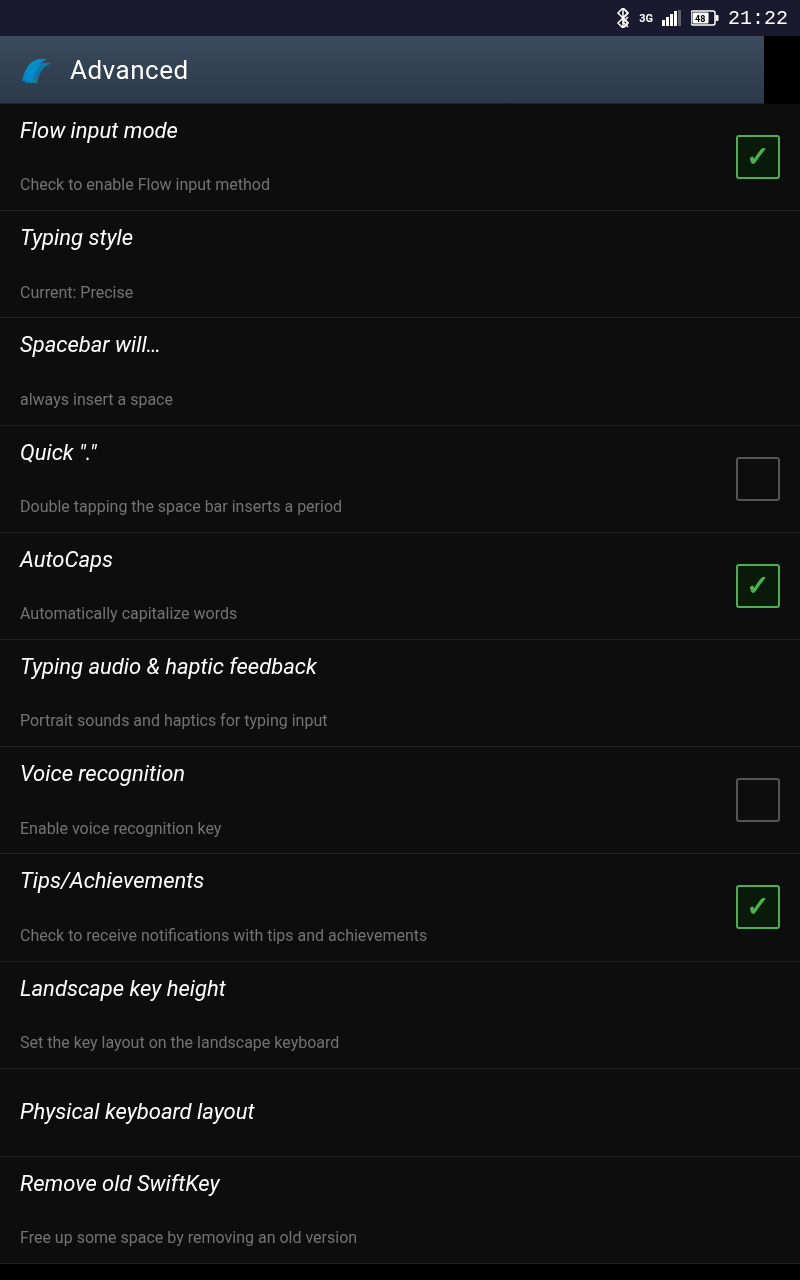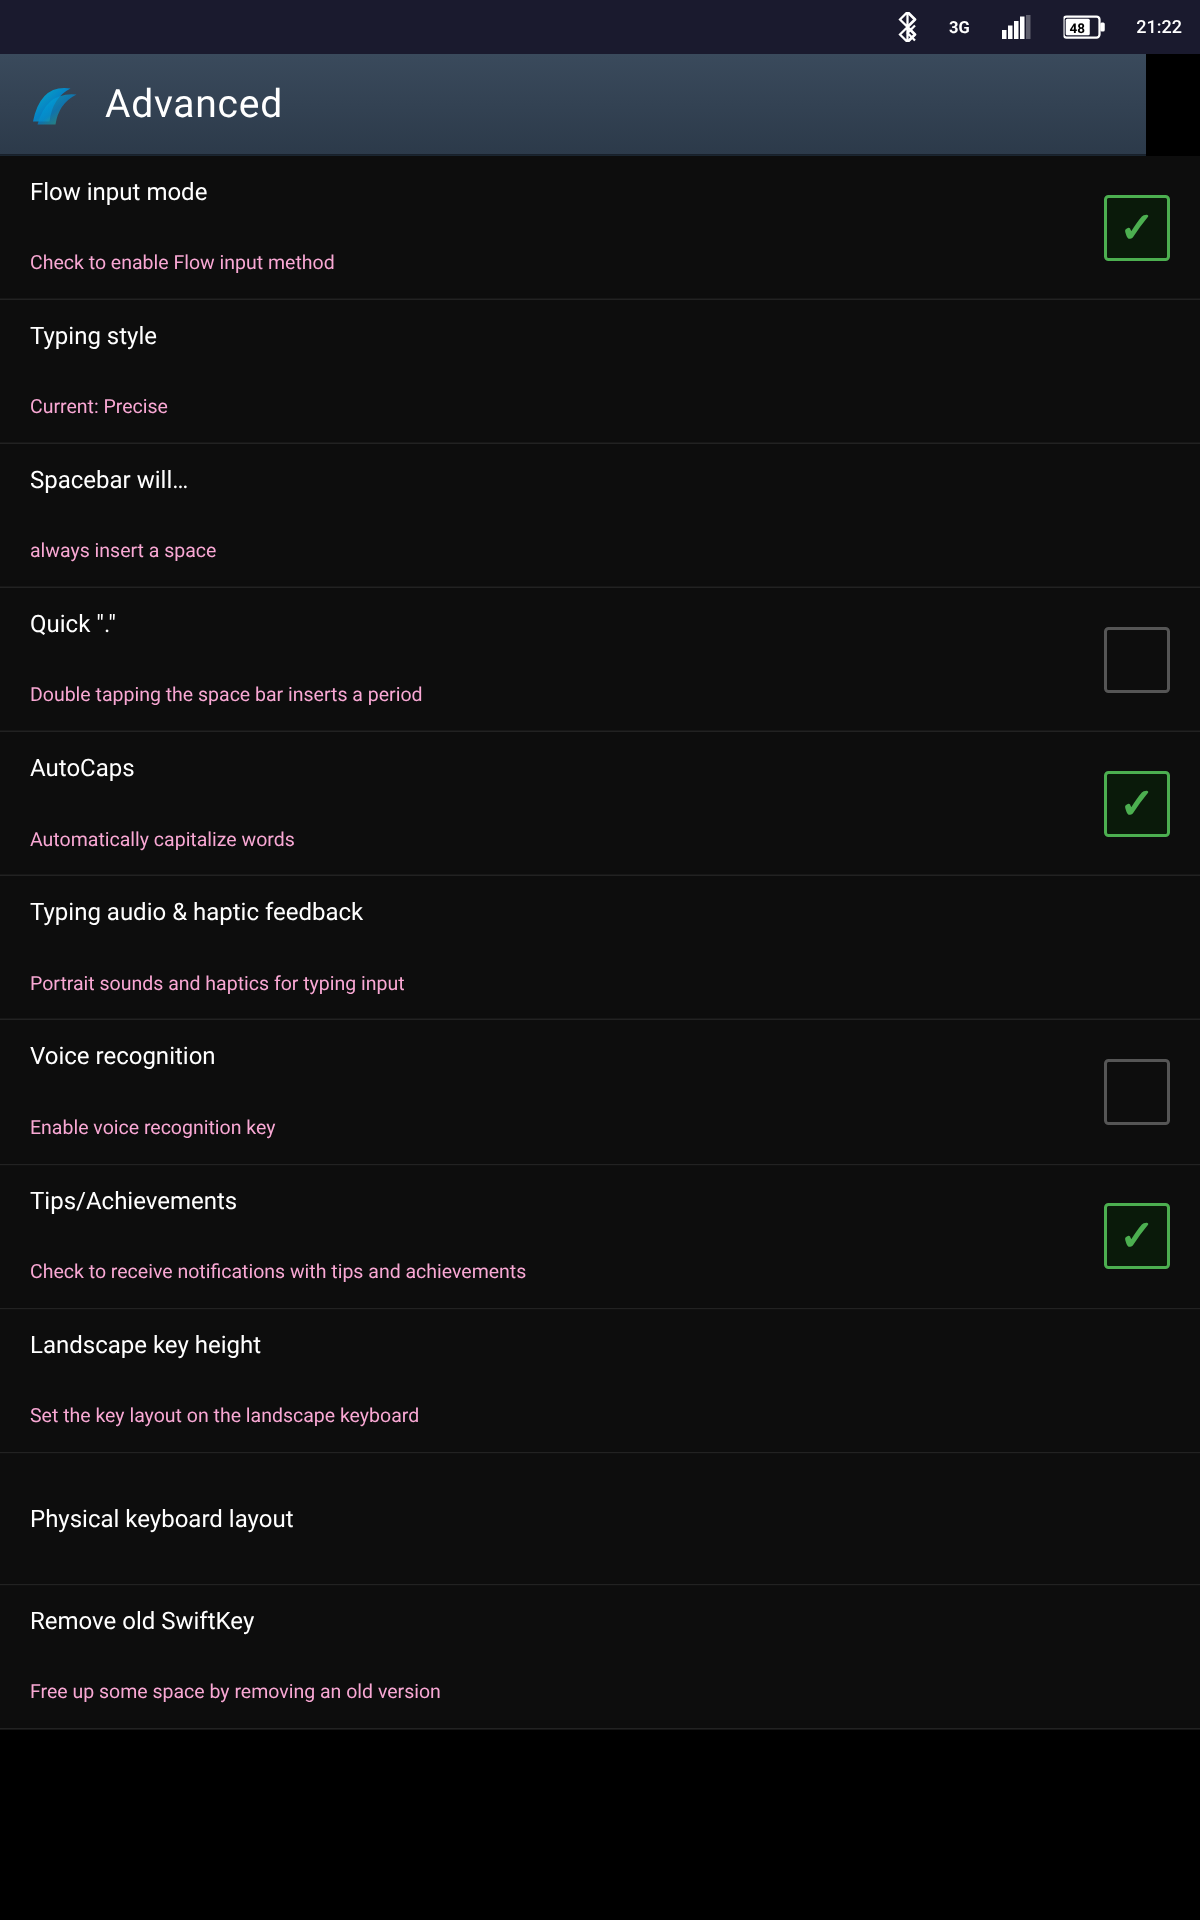--- a/index.html
+++ b/index.html
@@ -19,26 +19,27 @@
       background: #1a1a2e;
       display: flex;
       align-items: center;
       justify-content: flex-end;
       padding: 0 12px;
       gap: 8px;
     }
     .status-icons {
       display: flex;
       align-items: center;
-      gap: 21px;
+      gap: 9px;
     }
     .status-text {
-      font-size: 12px;
+      font-size: 20px;
       color: #fff;
       font-weight: 500;
+      font-family: Liberation Mono, monospace;
     }
 
     
     .app-bar {
       width: 764px;
       height: 68px;
       background: linear-gradient(180deg, #3a4a5c 0%, #2c3a4a 100%);
       display: flex;
       align-items: center;
       padding: 0 16px;
@@ -75,28 +76,29 @@
       padding: 14px 20px;
       cursor: pointer;
     }
     .setting-text {
       flex: 1;
       display: flex;
       flex-direction: column;
       gap: 4px;
     }
     .setting-title {
-      font-size: 16px;
+      font-size: 22px;
       font-weight: 400;
       color: #ffffff;
       line-height: 1.2;
+      font-style: italic;
     }
     .setting-subtitle {
-      font-size: 13px;
-      color: #f9a8d4;
+      font-size: 16px;
+      color: #737373;
       line-height: 1.3;
       margin-top: 27px;
     }
     .setting-control {
       margin-left: 16px;
       flex-shrink: 0;
     }
 
     
     .checkbox {

